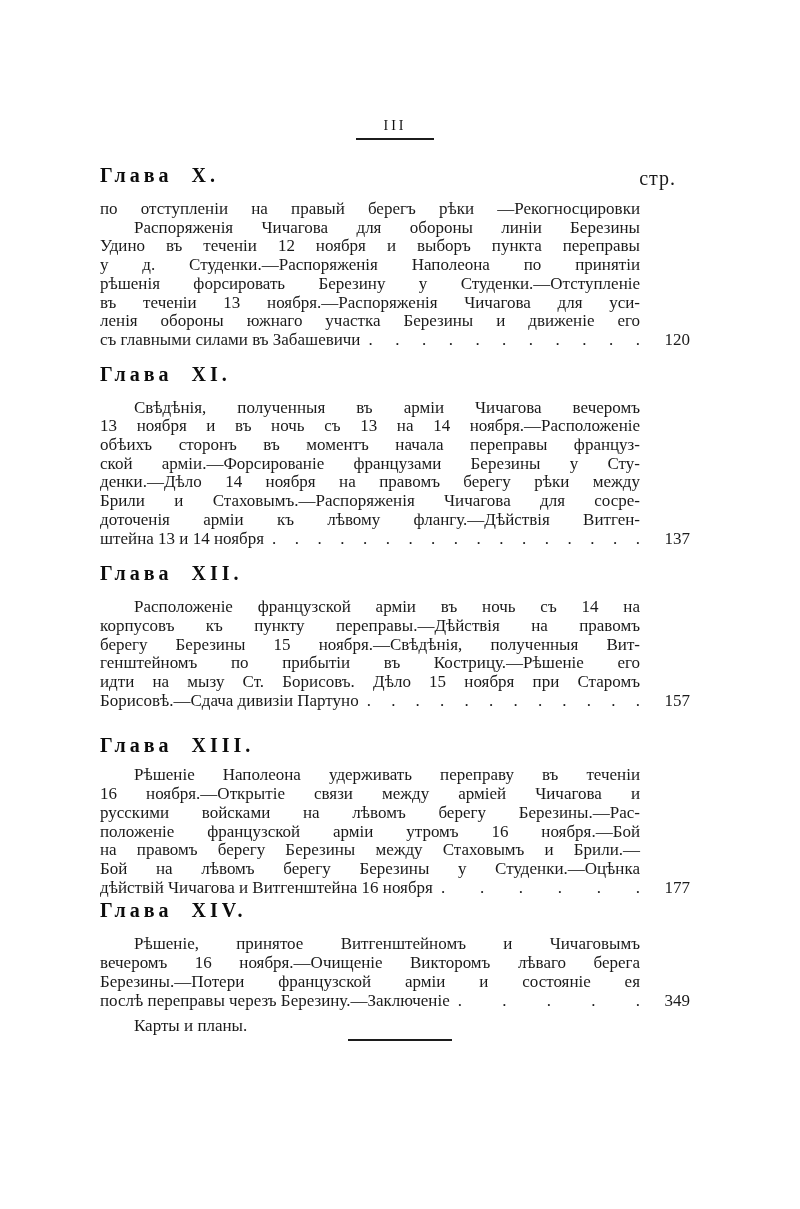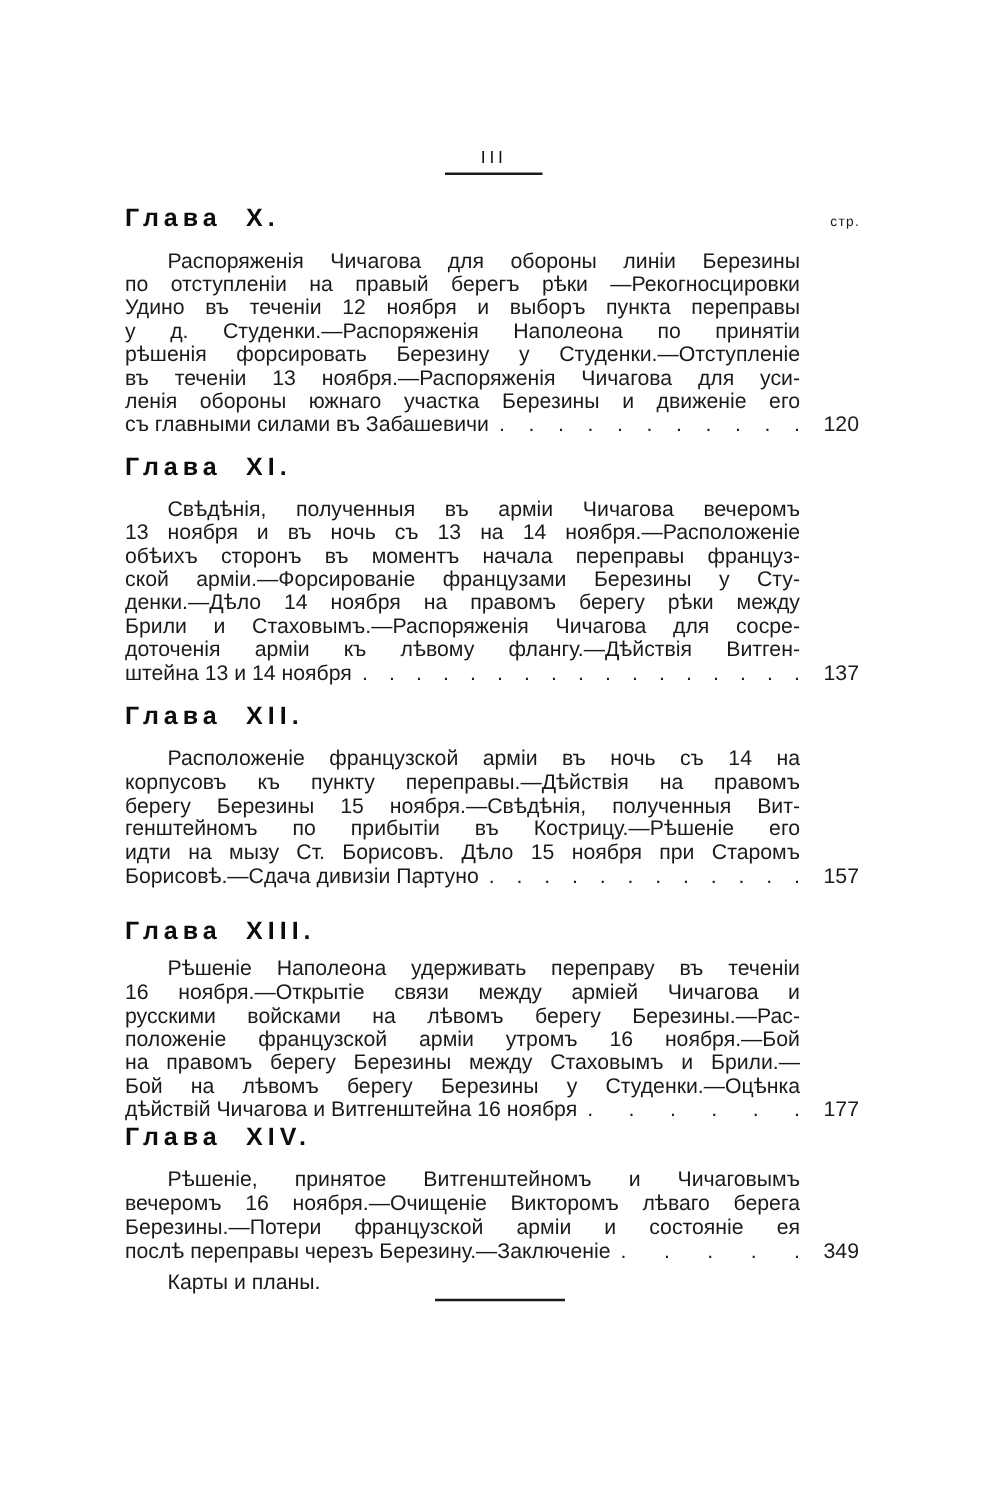--- a/index.html
+++ b/index.html
@@ -2,21 +2,21 @@
 <html><head>
 <meta charset="utf-8">
 <style>
   html, body { margin: 0; padding: 0; background: #ffffff; }
   .page {
     position: relative;
     width: 800px;
     height: 1139px;
     background: #ffffff;
     color: #1a1a1a;
-    font-family: Liberation Sans, sans-serif;
+    font-family: Liberation Serif, serif;
     overflow: hidden;
   }
   .content {
     position: absolute;
     left: 100px;
     top: 118px;
     width: 590px;
   }
   .folio {
     text-align: center;
@@ -40,23 +40,23 @@
     word-spacing: 10px;
     color: #0d0d0d;
   }
   .h-x    { margin-top: 24px; }
   .h-xi   { margin-top: 13px; }
   .h-xii  { margin-top: 14px; }
   .h-xiii { margin-top: 24px; }
   .h-xiv  { margin-top: 2px; }
   .str-label {
     position: absolute;
-    right: 2px;
+    right: 14px;
     top: 3px;
-    font-size: 11px;
+    font-size: 20px;
     font-weight: normal;
     letter-spacing: 1px;
     word-spacing: normal;
     color: #1a1a1a;
   }
   .chapter-body {
     margin-top: 14px;
     font-size: 17px;
     line-height: 18.7px;
   }
@@ -77,21 +77,21 @@
   .dot-leader {
     flex: 1;
     margin: 0 16px 0 8px;
     white-space: nowrap;
     overflow: hidden;
     text-align: justify;
     text-align-last: justify;
   }
   .page-ref {
     min-width: 34px;
-    text-align: center;
+    text-align: right;
   }
   .maps-note {
     margin-top: 6px;
     font-size: 17px;
     line-height: 19px;
     text-indent: 34px;
   }
   .end-rule {
     width: 104px;
     height: 2px;
@@ -108,22 +108,22 @@
   <div class="content">
 
     <div class="folio">III</div>
     <div class="folio-rule"></div>
 
     <div class="chapter-heading h-x">
       <span>Глава X.</span>
       <span class="str-label">стр.</span>
     </div>
     <div class="chapter-body">
+      <div class="toc-line">по отступленіи на правый берегъ рѣки —Рекогносцировки</div>
       <div class="toc-line indent">Распоряженія Чичагова для обороны линіи Березины</div>
-      <div class="toc-line">по отступленіи на правый берегъ рѣки —Рекогносцировки</div>
       <div class="toc-line">Удино въ теченіи 12 ноября и выборъ пункта переправы</div>
       <div class="toc-line">у д. Студенки.—Распоряженія Наполеона по принятіи</div>
       <div class="toc-line">рѣшенія форсировать Березину у Студенки.—Отступленіе</div>
       <div class="toc-line">въ теченіи 13 ноября.—Распоряженія Чичагова для уси-</div>
       <div class="toc-line">ленія обороны южнаго участка Березины и движеніе его</div>
       <div class="toc-line-last">
         <span class="ll-text">съ главными силами въ Забашевичи</span>
         <span class="dot-leader">. . . . . . . . . . .</span>
         <span class="page-ref">120</span>
       </div>

